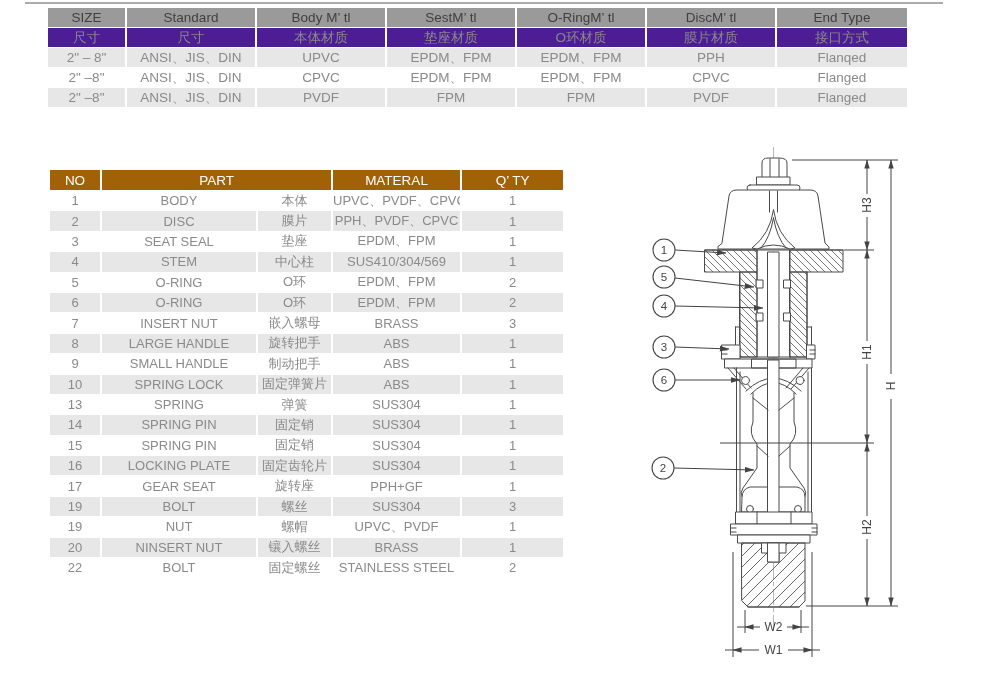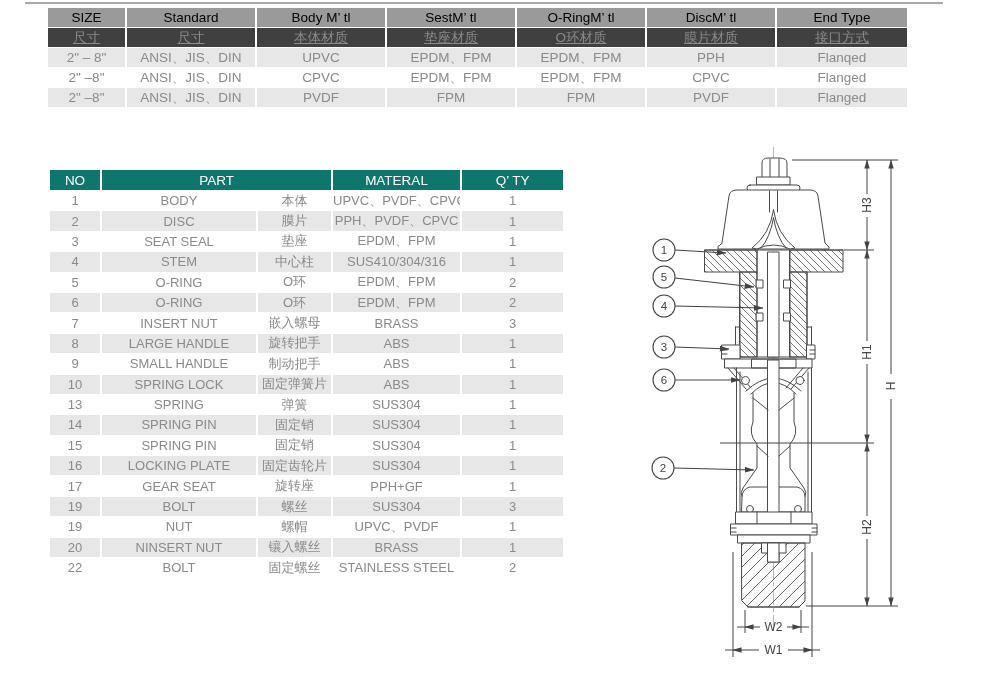--- a/index.html
+++ b/index.html
@@ -7,29 +7,29 @@
       font-family:"Liberation Sans","DejaVu Sans",sans-serif;}
   .top-rule{position:absolute;left:25px;top:2px;width:918px;height:2px;background:#aaaaaa;}
 
   table{border-collapse:separate;border-spacing:0;table-layout:fixed;}
   td,th{padding:0;margin:0;white-space:nowrap;overflow:hidden;text-align:center;
         font-weight:normal;border-right:2px solid #fff;border-bottom:1px solid #fff;}
   td:last-child,th:last-child{border-right:none;}
 
   
   .spec{position:absolute;left:48px;top:8px;width:859px;font-size:13.5px;color:#8a8a8a;}
-  .spec th{height:19px;background:#9a9a9a;color:#000000;margin-left:28px;}
-  .spec .cnrow td{height:19px;background:#404040;text-decoration:underline;}
+  .spec th{height:19px;background:#9a9a9a;color:#404040;margin-left:28px;}
+  .spec .cnrow td{height:19px;background:#4c1d95;}
   .spec td{height:19px;}
   .spec tbody tr:nth-child(odd) td{background:#e7e7e7;}
   .spec tbody tr:nth-child(even) td{background:#fff;}
 
   
   .parts{position:absolute;left:50px;top:170px;width:513px;font-size:13px;color:#8a8a8a;}
-  .parts th{height:20px;background:#0f766e;color:#fff;font-size:13.5px;}
+  .parts th{height:20px;background:#a16207;color:#fff;font-size:13.5px;}
   .parts td{height:19.4px;}
   .parts tbody tr:nth-child(odd) td{background:#fff;}
   .parts tbody tr:nth-child(even) td{background:#e7e7e7;}
 
   
   .draw{position:absolute;left:630px;top:140px;width:280px;height:543px;}
   .lbl{font-family:"Liberation Sans","DejaVu Sans",sans-serif;font-size:12px;fill:#444;}
   .clb{font-family:"Liberation Sans","DejaVu Sans",sans-serif;font-size:11.5px;fill:#444;}
 </style>
 </head>
@@ -138,21 +138,21 @@
         <td>3</td>
         <td>SEAT SEAL</td>
         <td>垫座</td>
         <td>EPDM、FPM</td>
         <td>1</td>
       </tr>
         <tr>
         <td>4</td>
         <td>STEM</td>
         <td>中心柱</td>
-        <td>SUS410/304/316</td>
+        <td>SUS410/304/569</td>
         <td>1</td>
       </tr>
         <tr>
         <td>5</td>
         <td>O-RING</td>
         <td>O环</td>
         <td>EPDM、FPM</td>
         <td>2</td>
       </tr>
         <tr>

